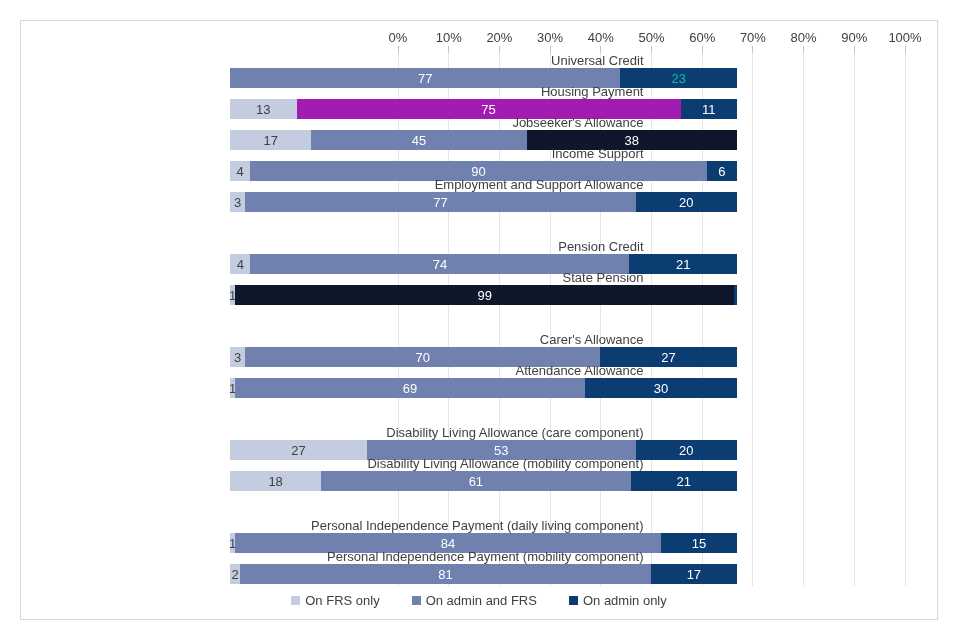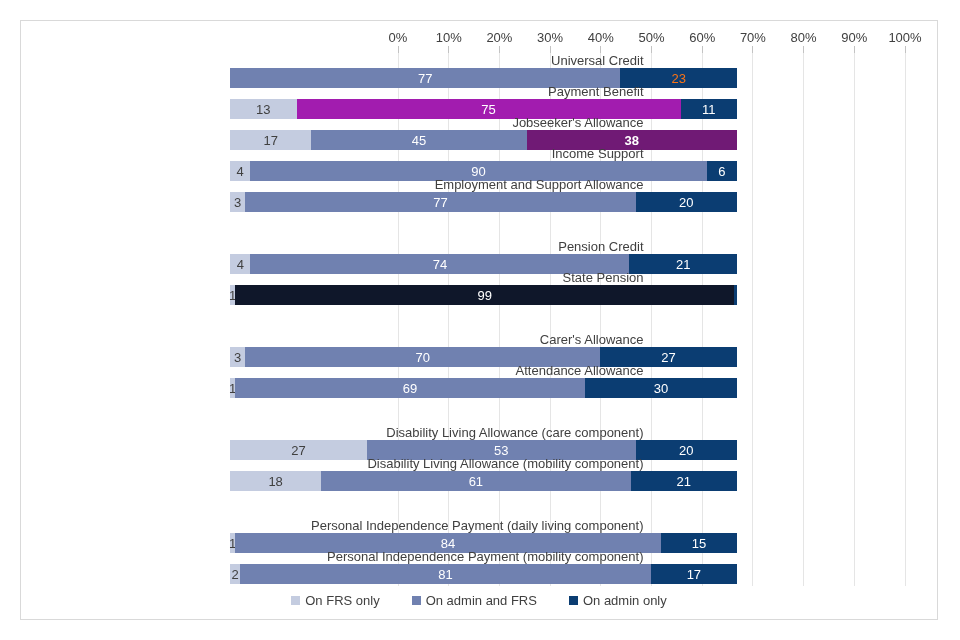--- a/index.html
+++ b/index.html
@@ -77,27 +77,27 @@
         <div class="gridline" style="left: 832.8px;"></div>
         <div class="gridline" style="left: 883.5px;"></div>
       </div>
     <div class="rows" id="rows-layer">
         <div class="row">
           <div class="cat">Universal Credit</div>
           <div class="bar">
             <div class="seg" style="width: 390.39px; background: rgb(112, 129, 176); color: rgb(255, 255, 255);">
               <span>77</span>
             </div>
-            <div class="seg" style="width: 116.61px; background: rgb(11, 61, 114); color: #f97316;">
+            <div class="seg" style="width: 116.61px; background: rgb(11, 61, 114); color: #14b8a6;">
               <span>23</span>
             </div>
           </div>
         </div>
         <div class="row">
-          <div class="cat">Payment Benefit</div>
+          <div class="cat">Housing Payment</div>
           <div class="bar">
             <div class="seg" style="width: 66.5758px; background: rgb(196, 204, 224); color: rgb(64, 64, 64);">
               <span>13</span>
             </div>
             <div class="seg" style="width: 384.091px; background: #a21caf; color: rgb(255, 255, 255);">
               <span>75</span>
             </div>
             <div class="seg" style="width: 56.3333px; background: rgb(11, 61, 114); color: rgb(255, 255, 255);">
               <span>11</span>
             </div>
@@ -105,21 +105,21 @@
         </div>
         <div class="row">
           <div class="cat">Jobseeker's Allowance</div>
           <div class="bar">
             <div class="seg" style="width: 86.19px; background: rgb(196, 204, 224); color: rgb(64, 64, 64);">
               <span>17</span>
             </div>
             <div class="seg" style="width: 228.15px; background: rgb(112, 129, 176); color: rgb(255, 255, 255);">
               <span>45</span>
             </div>
-            <div class="seg" style="width: 223px; background: #701a75; color: rgb(255, 255, 255); font-weight: bold;">
+            <div class="seg" style="width: 223px; background: #0f172a; color: rgb(255, 255, 255);">
               <span>38</span>
             </div>
           </div>
         </div>
         <div class="row">
           <div class="cat">Income Support</div>
           <div class="bar">
             <div class="seg" style="width: 20.28px; background: rgb(196, 204, 224); color: rgb(64, 64, 64);">
               <span>4</span>
             </div>

